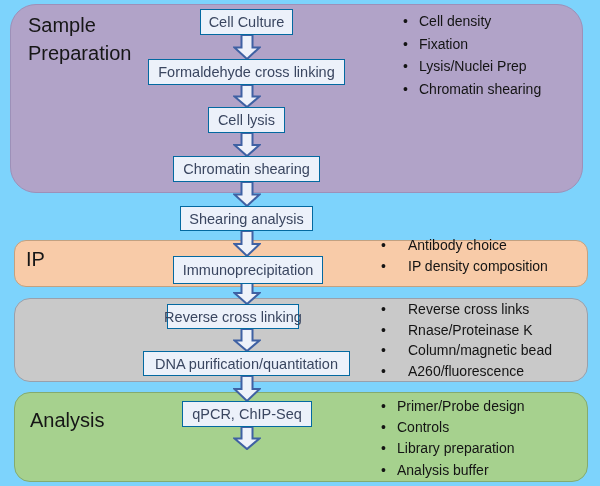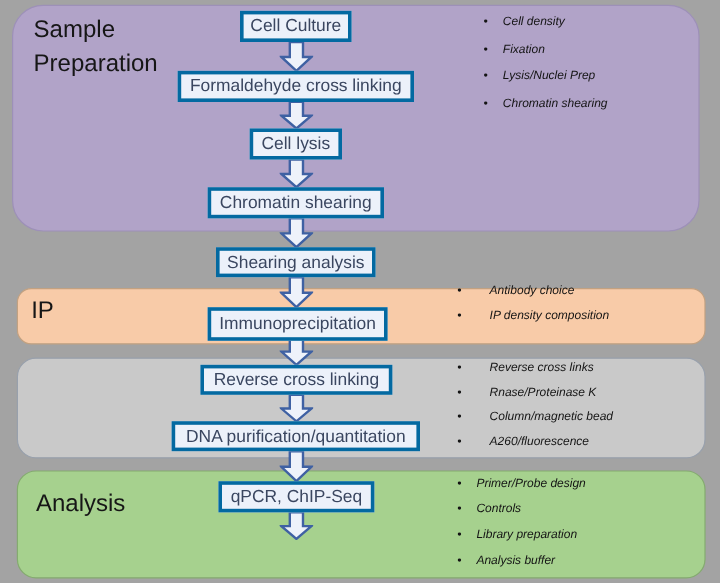--- a/index.html
+++ b/index.html
@@ -1,49 +1,49 @@
 <!DOCTYPE html>
 <html><head>
 <meta charset="utf-8">
 <style>
   html,body { margin:0; padding:0; background:#ffffff; }
   .canvas {
-    position:relative; width:600px; height:486px; background:#a3a3a3;
+    position:relative; width:600px; height:486px; background:#7dd3fc;
     font-family:"Liberation Sans", sans-serif; overflow:hidden;
   }
   .section { position:absolute; box-sizing:border-box; border:1px solid rgba(90,95,110,0.45); }
   .s0 { left:10px;  top:4px;   width:573px; height:189px; border-radius:26px; }
   .s1 { left:14px;  top:240px; width:574px; height:47px;  border-radius:12px; }
   .s2 { left:14px;  top:298px; width:574px; height:84px;  border-radius:16px; }
   .s3 { left:14px;  top:392px; width:574px; height:90px;  border-radius:16px; }
 
   .title { position:absolute; font-size:20px; line-height:28px; color:#161616; }
   .t0 { left:28px; top:11px; width:150px; }
   .t1 { left:26px; top:245px; }
   .t2 { left:26px; top:301px; }
   .t3 { left:30px; top:406px; }
 
   .step {
     position:absolute; box-sizing:border-box;
-    background:#ecf1fa; border:3px solid #0369a1; color:#3a4660;
+    background:#ecf1fa; border:1px solid #0369a1; color:#3a4660;
     font-size:14.5px; display:flex; align-items:center; justify-content:center;
     white-space:nowrap;
   }
   .b0 { left:200px; top:9px;   width:93px;  height:26px; }
   .b1 { left:148px; top:59px;  width:197px; height:26px;text-align:center; }
   .b2 { left:208px; top:107px; width:77px;  height:26px; }
   .b3 { left:173px; top:156px; width:147px; height:26px; }
   .b4 { left:180px; top:206px; width:133px; height:25px; }
   .b5 { left:173px; top:256px; width:150px; height:28px; }
-  .b6 { left:167px; top:304px; width:160px; height:25px; }
+  .b6 { left:167px; top:304px; width:132px; height:25px; }
   .b7 { left:143px; top:351px; width:207px; height:25px; }
   .b8 { left:182px; top:401px; width:130px; height:26px; }
   .b9 { left:195px; top:449px; width:110px; height:26px; }
 
-  .blist { position:absolute; list-style:none; margin:0; padding:0; color:#141414; font-size:10px;font-style:italic; }
+  .blist { position:absolute; list-style:none; margin:0; padding:0; color:#141414; font-size:14px; }
   .blist li { display:flex; align-items:baseline; }
   .blist li::before { content:"\2022"; flex:0 0 auto; }
   .l-tight li::before { width:16px; }
   .l-wide  li::before { width:27px; }
   .l0 { left:403px; top:13px;  }  .l0 li { height:22.6px; }
   .l1 { left:381px; top:237px; }  .l1 li { height:21px; }
   .l2 { left:381px; top:301px; }  .l2 li { height:20.6px; }
   .l3 { left:381px; top:398px; }  .l3 li { height:21.2px; }
 
   .arrow { position:absolute; width:28px; left:233px; }

